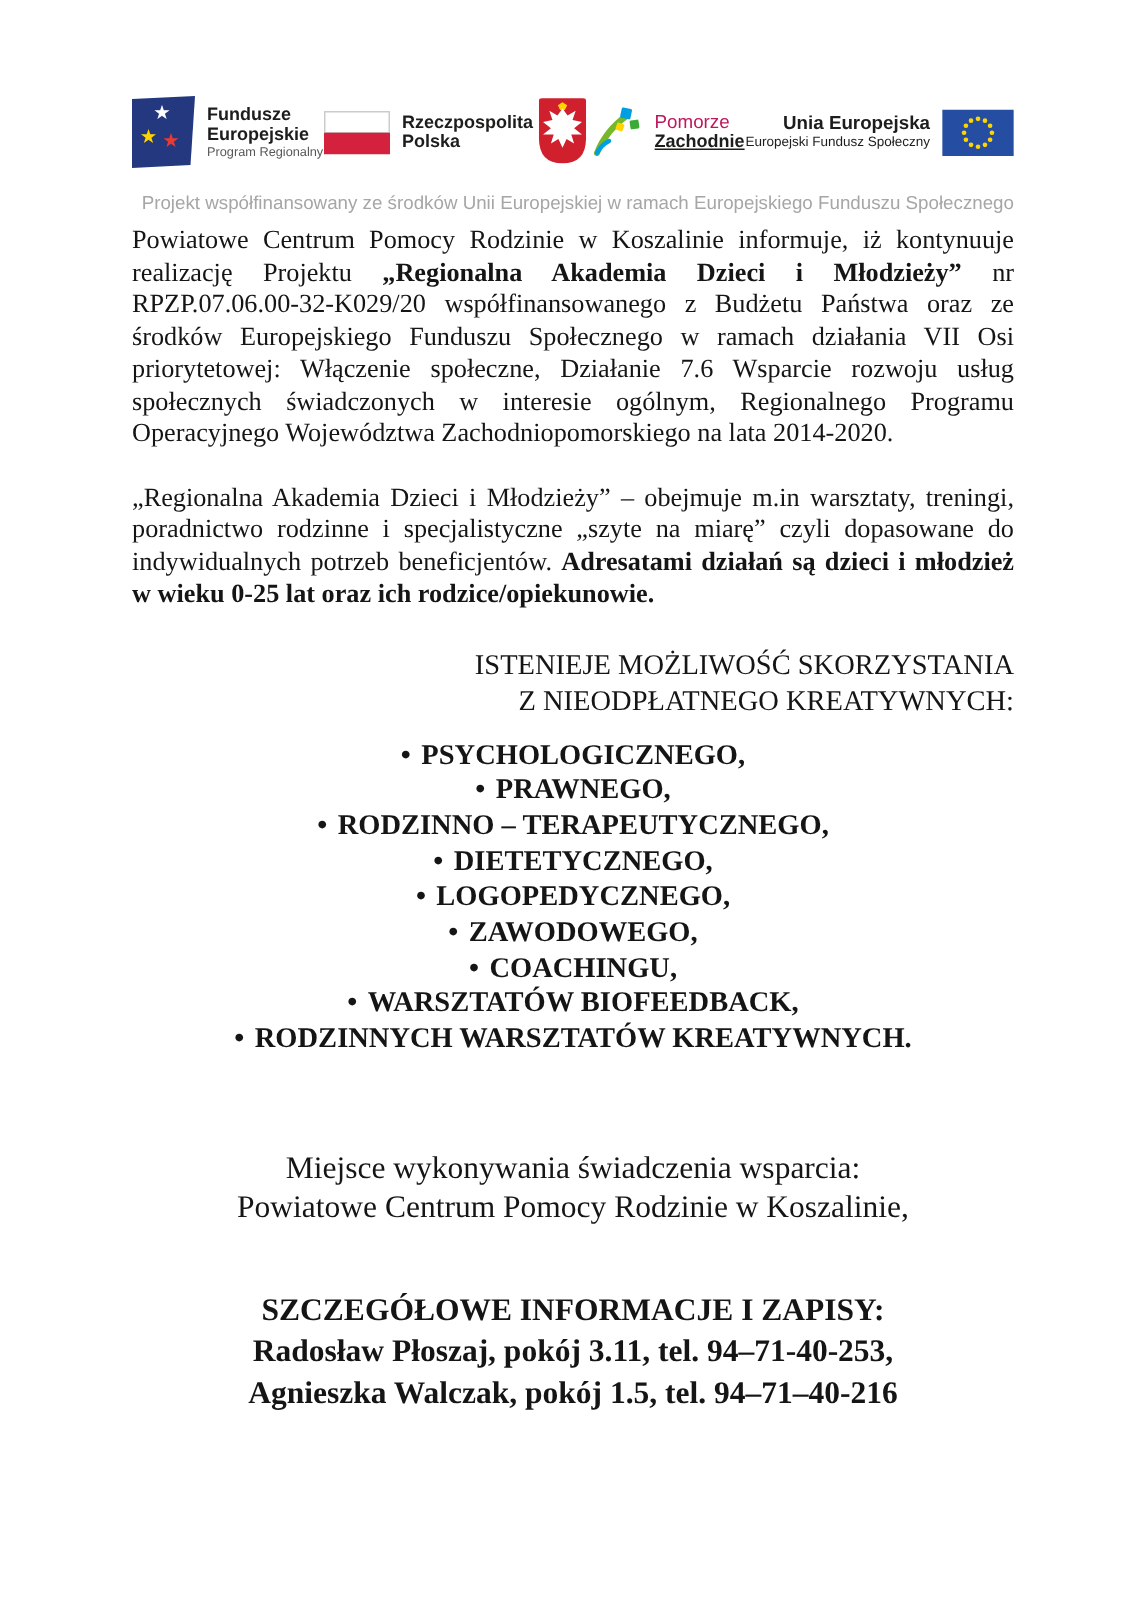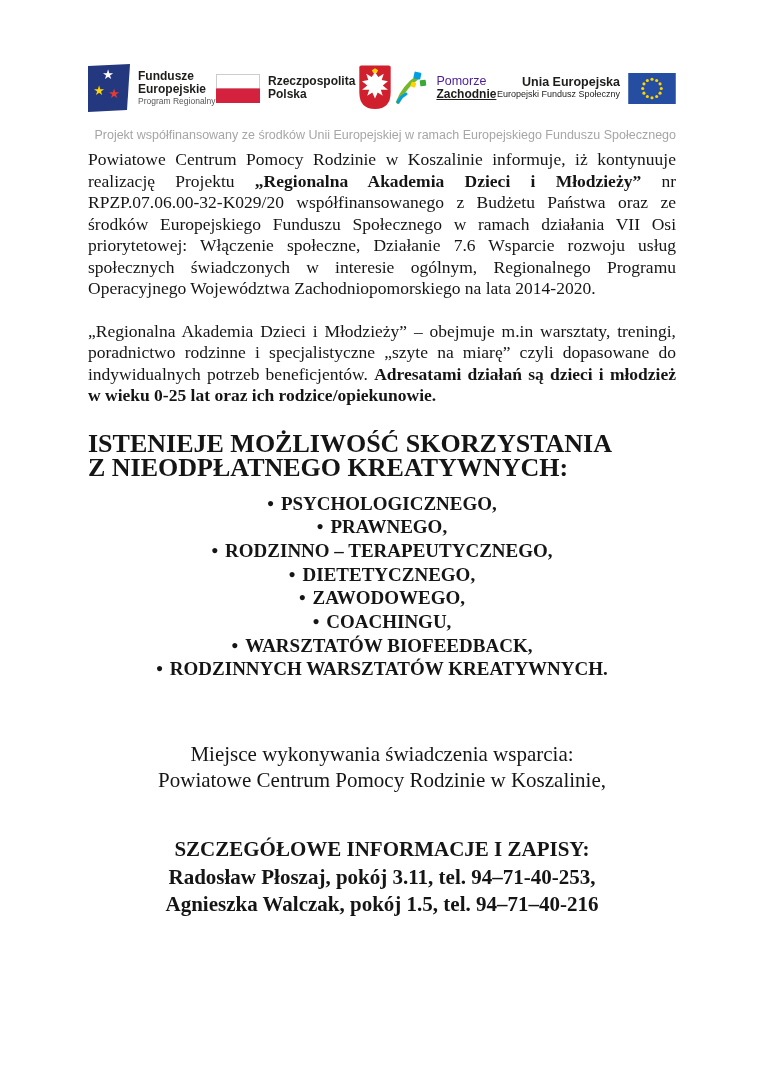--- a/index.html
+++ b/index.html
@@ -17,37 +17,37 @@
     height: 64px; margin-bottom: 8px;
     font-family: "Liberation Sans", "DejaVu Sans", sans-serif;
   }
   .logo { display: flex; align-items: center; gap: 8px; }
   .logo-text .t1 { font-size: 12px; font-weight: bold; color: #1d1d1b; line-height: 13px; }
   .logo-text .t2 { font-size: 12px; font-weight: bold; color: #1d1d1b; line-height: 13px; }
   .logo-text .sub { font-size: 8.5px; color: #575756; line-height: 11px; }
   .ue-text { text-align: right; }
   .ue-text .t1 { font-size: 12.5px; }
   .ue-text .sub { font-size: 9px; color: #1d1d1b; }
-  .pz-text .t1 { font-weight: normal; color: #4c1d95; font-size: 12.5px; }
+  .pz-text .t1 { font-weight: normal; color: #be185d; font-size: 12.5px; }
   .pz-text .t2 { font-size: 12px; text-decoration: underline; }
 
   
   .caption {
     text-align: right; font-family: "Liberation Sans", "DejaVu Sans", sans-serif;
     font-size: 12.5px; color: #a6a6a6; line-height: 14px; margin-bottom: 7px;
     white-space: nowrap;
   }
 
   
   .para { font-size: 17.5px; line-height: 21.5px; text-align: justify; margin: 0 0 21px; }
   .para strong { font-weight: bold; }
   .para.second { margin-bottom: 0; }
 
   
-  .heading { text-align: left; font-weight: bold; font-size: 26px; line-height: 24px; margin: 25px 0 12px; }
+  .heading { text-align: right; font-weight: normal; font-size: 19px; line-height: 24px; margin: 25px 0 12px; }
   .heading span { display: block; }
 
   
   .services { list-style: none; margin: 4px; padding: 0; text-align: center; }
   .services li { font-weight: bold; font-size: 19px; line-height: 23.7px; }
   .services .blt { margin-right: 7px; }
 
   
   .location { margin-top: 60px; text-align: center; font-size: 21px; line-height: 26px; }
 
@@ -154,20 +154,21 @@
   <h2 class="heading">
     <span>ISTENIEJE MOŻLIWOŚĆ SKORZYSTANIA</span>
     <span>Z NIEODPŁATNEGO KREATYWNYCH:</span>
   </h2>
 
   <ul class="services">
     <li><span class="blt">•</span><span>PSYCHOLOGICZNEGO,</span></li>
     <li><span class="blt">•</span><span>PRAWNEGO,</span></li>
     <li><span class="blt">•</span><span>RODZINNO – TERAPEUTYCZNEGO,</span></li>
     <li><span class="blt">•</span><span>DIETETYCZNEGO,</span></li>
+    <li><span class="blt">•</span><span>LOGOPEDYCZNEGO,</span></li>
     <li><span class="blt">•</span><span>ZAWODOWEGO,</span></li>
     <li><span class="blt">•</span><span>COACHINGU,</span></li>
     <li><span class="blt">•</span><span>WARSZTATÓW BIOFEEDBACK,</span></li>
     <li><span class="blt">•</span><span>RODZINNYCH WARSZTATÓW KREATYWNYCH.</span></li>
   </ul>
 
   <div class="location">
     <div>Miejsce wykonywania świadczenia wsparcia:</div>
     <div>Powiatowe Centrum Pomocy Rodzinie w Koszalinie,</div>
   </div>

